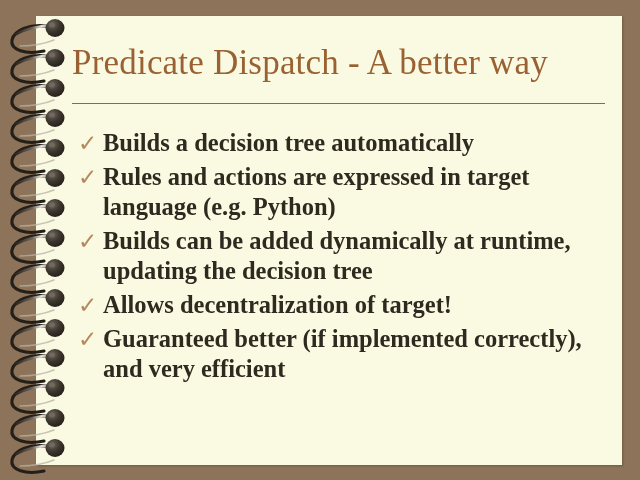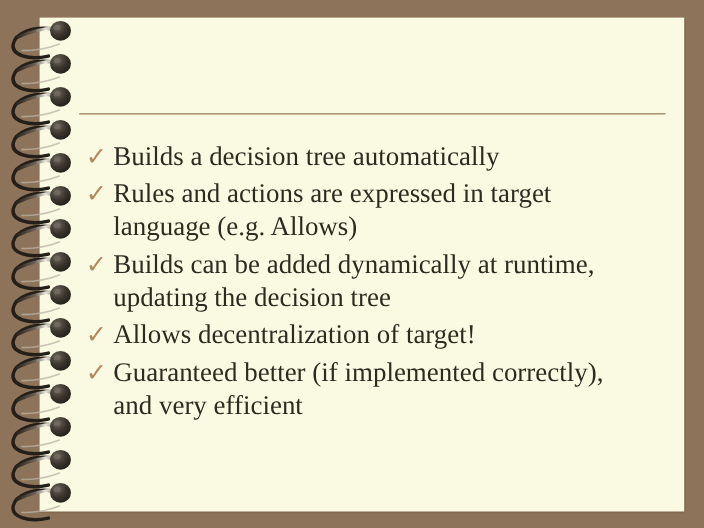--- a/index.html
+++ b/index.html
@@ -91,20 +91,21 @@
     top: 0;
     width: 22px;
     color: #b3885c;
     font-size: 23px;
     line-height: 30px;
     font-family: "DejaVu Sans", sans-serif;
   }
 
   .bullet-text {
     display: block;
+    font-weight: bold;
   }
 </style>
 </head>
 <body>
 
 <div id="slide">
 
   <div id="page"></div>
 
   <svg id="spiral" viewBox="0 0 80 480" preserveAspectRatio="none" aria-hidden="true">
@@ -144,31 +145,34 @@
       <use href="#coil" x="0" y="262"></use>
       <use href="#coil" x="0" y="292"></use>
       <use href="#coil" x="0" y="322"></use>
       <use href="#coil" x="0" y="352"></use>
       <use href="#coil" x="0" y="382"></use>
       <use href="#coil" x="0" y="412"></use>
       <use href="#coil" x="0" y="442"></use>
     </g>
   </svg>
 
+  <div id="title-block">
+    <h1 id="title">Predicate Dispatch - A better way</h1>
+  </div>
 
   <div id="title-rule"></div>
 
   <ul id="bullets">
     <li class="bullet">
       <span class="check">✓</span>
       <span class="bullet-text">Builds a decision tree automatically</span>
     </li>
     <li class="bullet">
       <span class="check">✓</span>
-      <span class="bullet-text">Rules and actions are expressed in target language (e.g. Allows)</span>
+      <span class="bullet-text">Rules and actions are expressed in target language (e.g. Python)</span>
     </li>
     <li class="bullet">
       <span class="check">✓</span>
       <span class="bullet-text">Builds can be added dynamically at runtime, updating the decision tree</span>
     </li>
     <li class="bullet">
       <span class="check">✓</span>
       <span class="bullet-text">Allows decentralization of target!</span>
     </li>
     <li class="bullet">

